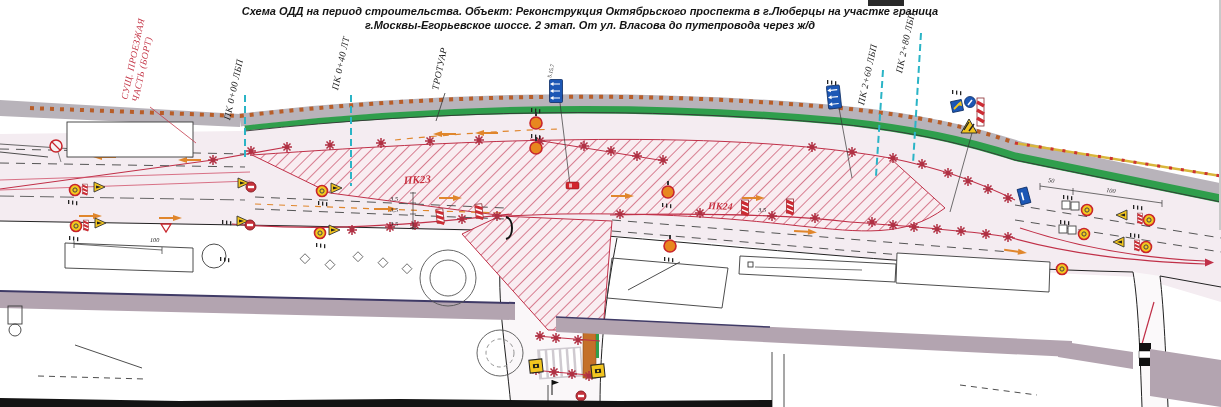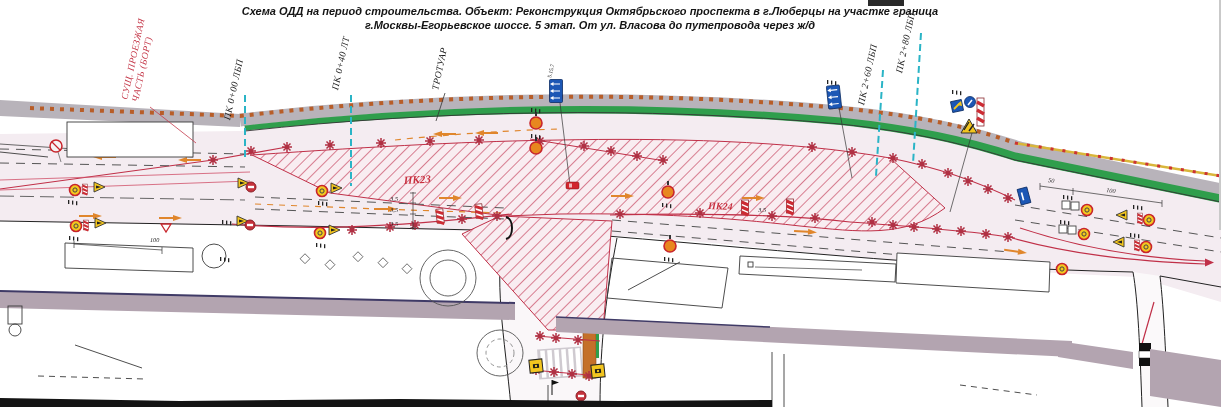--- a/index.html
+++ b/index.html
@@ -377,21 +377,21 @@
 
   <g>
     <rect x="868" y="0" width="36" height="6" fill="#2a2a2a"></rect>
     <polygon points="0,398 180,401 400,399 620,401 772,400 772,407 0,407" fill="#141414"></polygon>
     <rect x="1219" y="0" width="2" height="230" fill="#c9c9c9"></rect>
   </g>
 </svg>
 
 <div class="title">
   <div>Схема ОДД на период строительства. Объект: Реконструкция Октябрьского проспекта в г.Люберцы на участке граница</div>
-  <div>г.Москвы-Егорьевское шоссе.  5 этап. От ул. Власова до путепровода через ж/д</div>
+  <div>г.Москвы-Егорьевское шоссе.  2 этап. От ул. Власова до путепровода через ж/д</div>
 </div>
 
 <div class="rot red" style="left:141px;top:81px;">
   <div>СУЩ. ПРОЕЗЖАЯ</div>
   <div>ЧАСТЬ (БОРТ)</div>
 </div>
 <div class="rot" style="left:233px;top:110px;">ПК 0+00 ЛБП</div>
 <div class="rot" style="left:341px;top:80px;">ПК 0+40 ЛТ</div>
 <div class="rot" style="left:441px;top:80px;">ТРОТУАР</div>
 <div class="rot" style="left:867px;top:95px;">ПК 2+60 ЛБП</div>

